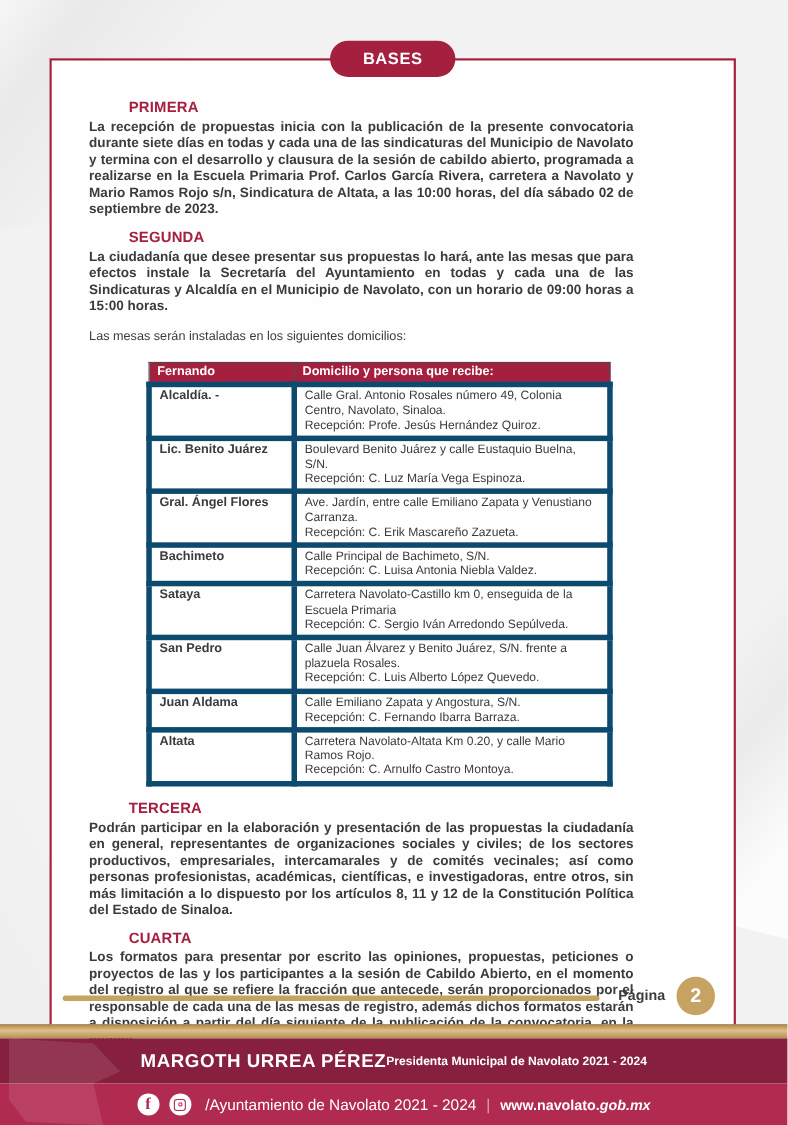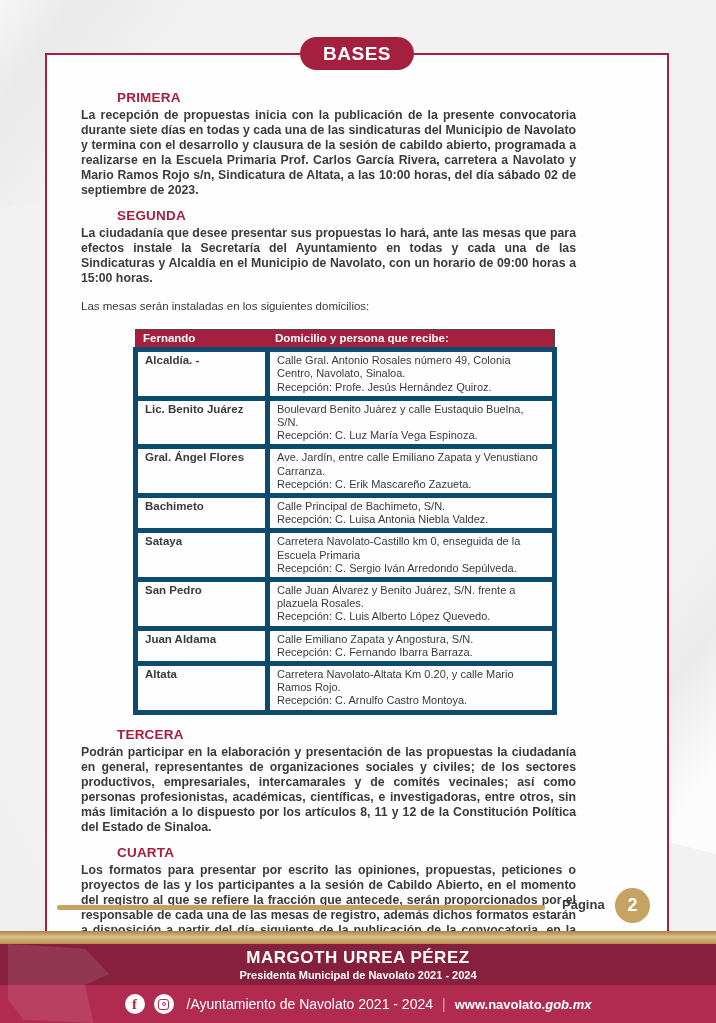--- a/index.html
+++ b/index.html
@@ -34,21 +34,21 @@
   
   .frame{
     position:absolute;left:45px;top:53px;width:624px;height:882px;
     border:2px solid var(--accent);
     background:#fefefe;
   }
   .badge{
     position:absolute;top:-18px;left:50%;transform:translateX(-50%);
     min-width:114px;height:33px;padding:0 22px;
     background:var(--accent);border-radius:17px;
-    color:#fff;font-weight:bold;font-size:19px;line-height:33px;
+    color:#fff;font-weight:bold;font-size:15px;line-height:33px;
     text-align:center;letter-spacing:.5px;
   }
   .content{padding:35px 91px 0 34px;}
   h2.sec{
     color:var(--accent);font-size:13.5px;font-weight:bold;
     letter-spacing:.2px;margin:10px 0 3px;padding-left:36px;
   }
   h2.sec:first-child{margin-top:0;}
   p.body-text{
     font-size:12.3px;line-height:15px;font-weight:bold;
@@ -99,21 +99,21 @@
   }
 
   
   .gold-bar{
     position:absolute;left:0;top:931px;width:716px;height:13px;
     background:linear-gradient(#a8824a,#dcc088 45%,#b68f52);
   }
   .footer-main{
     position:absolute;left:0;top:944px;width:716px;height:41px;
     background:var(--footer-dark);
-    display:flex;flex-direction:column;align-items:center;justify-content:center;
+    display:flex;flex-direction:row;align-items:center;justify-content:center;
     color:#fff;overflow:hidden;
   }
   .footer-name{font-size:17px;font-weight:bold;letter-spacing:.5px;}
   .footer-title{font-size:11px;margin-top:1px;font-weight:bold;}
   .footer-title b{margin-left:3px;}
   .footer-bottom{
     position:absolute;left:0;top:985px;width:716px;height:38px;
     background:var(--footer-light);
     display:flex;align-items:center;justify-content:center;gap:9px;
     color:#fff;overflow:hidden;

